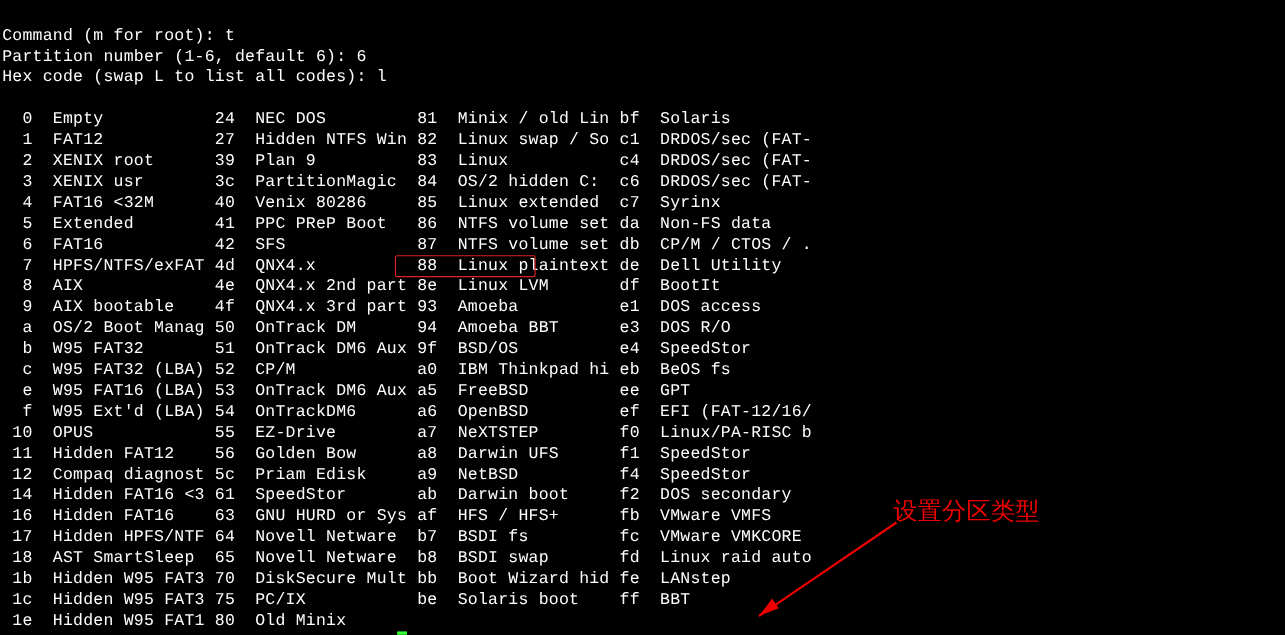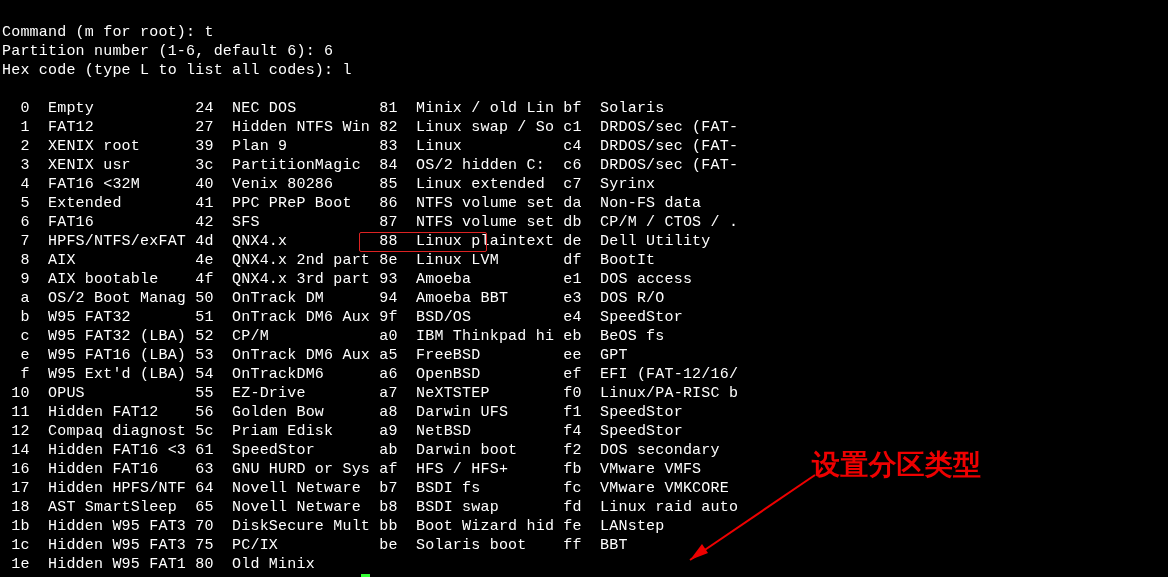--- a/index.html
+++ b/index.html
@@ -1,28 +1,28 @@
 <!DOCTYPE html>
 <html><head>
 <meta charset="utf-8">
 <style>
   html,body{margin:0;padding:0;background:#000;color:#fff;width:1168px;height:577px;overflow:hidden;font-family:"Consolas","Courier New",monospace;font-size:15px;line-height:19px;letter-spacing:0.2px}
   .term{white-space:pre;padding:4px 2px;position:relative}
   .hl{position:absolute;border:1px solid #d22;border-radius:2px}
   .cursor{display:inline-block;width:9px;height:16px;background:#3f3;vertical-align:-2px}
-  .anno{position:absolute;color:#e00;font-family:"PingFang SC","Microsoft YaHei",sans-serif;font-size:28px;font-weight:bold}
+  .anno{position:absolute;color:#e00;font-family:"PingFang SC","Microsoft YaHei",sans-serif;font-size:22px;font-weight:normal}
   .arrow{position:absolute;pointer-events:none}
 </style>
 </head>
 <body>
 
 <div class="term">
 <span>Command (m for root): t</span>
 <span>Partition number (1-6, default 6): 6</span>
-<span>Hex code (type L to list all codes): l</span>
+<span>Hex code (swap L to list all codes): l</span>
 <span> </span>
 <span id="tbl">  0  Empty           24  NEC DOS         81  Minix / old Lin bf  Solaris
   1  FAT12           27  Hidden NTFS Win 82  Linux swap / So c1  DRDOS/sec (FAT-
   2  XENIX root      39  Plan 9          83  Linux           c4  DRDOS/sec (FAT-
   3  XENIX usr       3c  PartitionMagic  84  OS/2 hidden C:  c6  DRDOS/sec (FAT-
   4  FAT16 &lt;32M      40  Venix 80286     85  Linux extended  c7  Syrinx
   5  Extended        41  PPC PReP Boot   86  NTFS volume set da  Non-FS data
   6  FAT16           42  SFS             87  NTFS volume set db  CP/M / CTOS / .
   7  HPFS/NTFS/exFAT 4d  QNX4.x          88  Linux plaintext de  Dell Utility
   8  AIX             4e  QNX4.x 2nd part 8e  Linux LVM       df  BootIt

